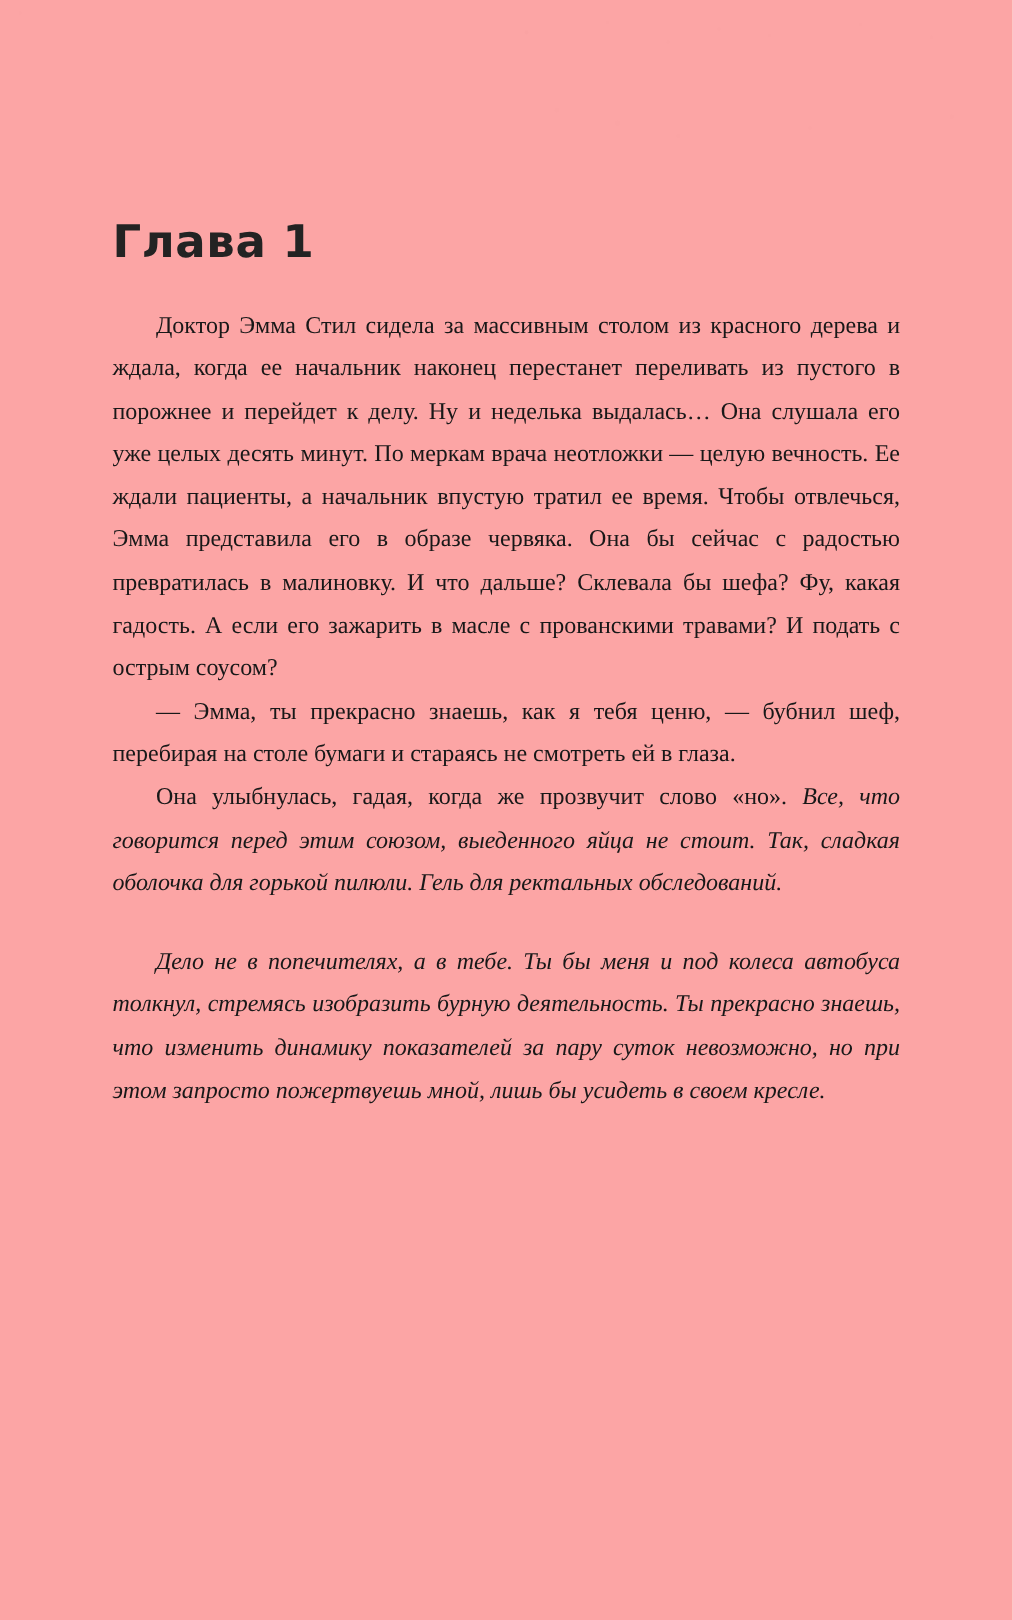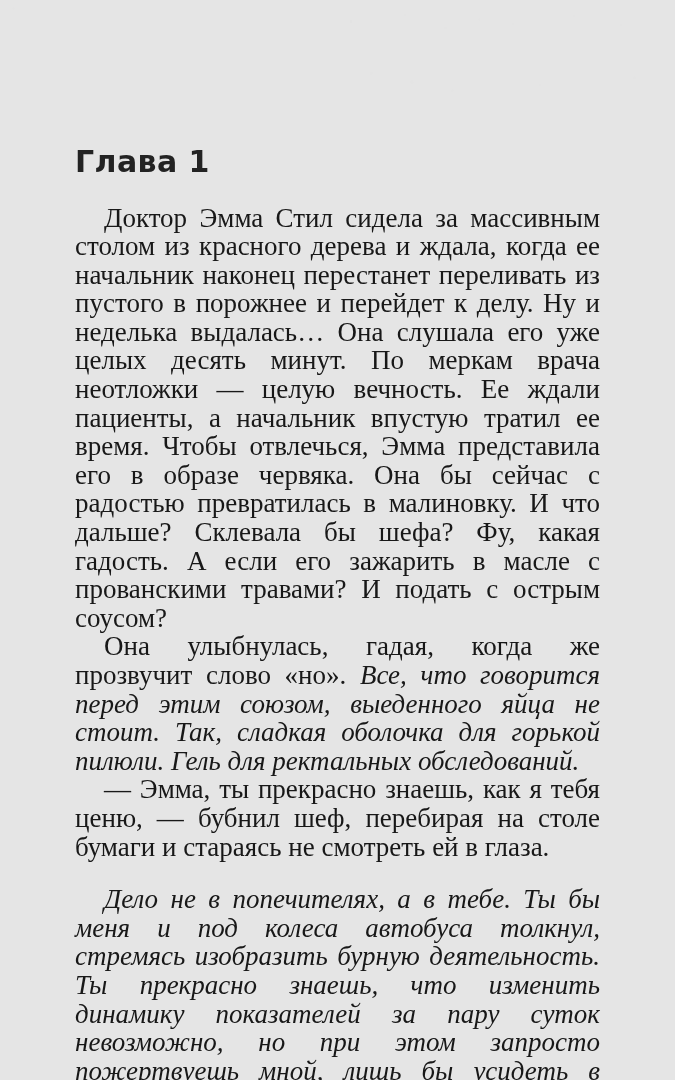--- a/index.html
+++ b/index.html
@@ -13,21 +13,21 @@
     background: #ffffff;
     font-family: "Liberation Serif", "DejaVu Serif", serif;
     color: #1a1a1a;
     overflow: hidden;
   }
 
   .page {
     position: relative;
     width: 675px;
     height: 1080px;
-    background: #e5e5e5;
+    background: #fca5a5;
     box-sizing: border-box;
   }
 
   .page-body {
     position: absolute;
     left: 75px;
     top: 146px;
     width: 525px;
   }
 
@@ -36,21 +36,21 @@
     font-size: 30px;
     font-weight: 700;
     letter-spacing: 0.4px;
     color: #232323;
     margin: 0 0 26px 0;
     line-height: 1.05;
   }
 
   .para {
     margin: 0;
-    font-size: 27px;
+    font-size: 16px;
     line-height: 28.6px;
     text-align: justify;
     text-justify: inter-word;
     text-indent: 29px;
     color: #181818;
     hyphens: manual;
     -webkit-hyphens: manual;
   }
 
   .para.italic {
@@ -89,23 +89,23 @@
 <body>
 
 <div class="page">
 
   <div class="page-body">
 
     <h1 class="chapter-heading">Глава 1</h1>
 
     <p class="para">Доктор Эмма Стил сидела за массивным столом из красного дерева и ждала, когда ее начальник наконец перестанет переливать из пустого в порожнее и перейдет к делу. Ну и неделька выдалась… Она слушала его уже целых десять минут. По меркам врача неотложки — целую вечность. Ее ждали пациенты, а начальник впустую тратил ее время. Чтобы отвлечься, Эмма представила его в образе червяка. Она бы сейчас с радостью превратилась в малиновку. И что дальше? Склевала бы шефа? Фу, какая гадость. А если его зажарить в масле с прованскими травами? И подать с острым соусом?</p>
 
+    <p class="para">— Эмма, ты прекрасно знаешь, как я тебя ценю, — бубнил шеф, перебирая на столе бумаги и стараясь не смотреть ей в глаза.</p>
+
     <p class="para"><span>Она улыбнулась, гадая, когда же прозвучит слово «но». </span><i>Все, что говорится перед этим союзом, выеденного яйца не стоит. Так, сладкая оболочка для горькой пилюли. Гель для ректальных обследований.</i></p>
-
-    <p class="para">— Эмма, ты прекрасно знаешь, как я тебя ценю, — бубнил шеф, перебирая на столе бумаги и стараясь не смотреть ей в глаза.</p>
 
 
     <p class="para italic">Дело не в попечителях, а в тебе. Ты бы меня и под колеса автобуса толкнул, стремясь изобразить бурную деятельность. Ты прекрасно знаешь, что изменить динамику показателей за пару суток невозможно, но при этом запросто пожертвуешь мной, лишь бы усидеть в своем кресле.</p>
 
 
   </div>
 
   <div class="scan-noise"></div>
 </div>
 

